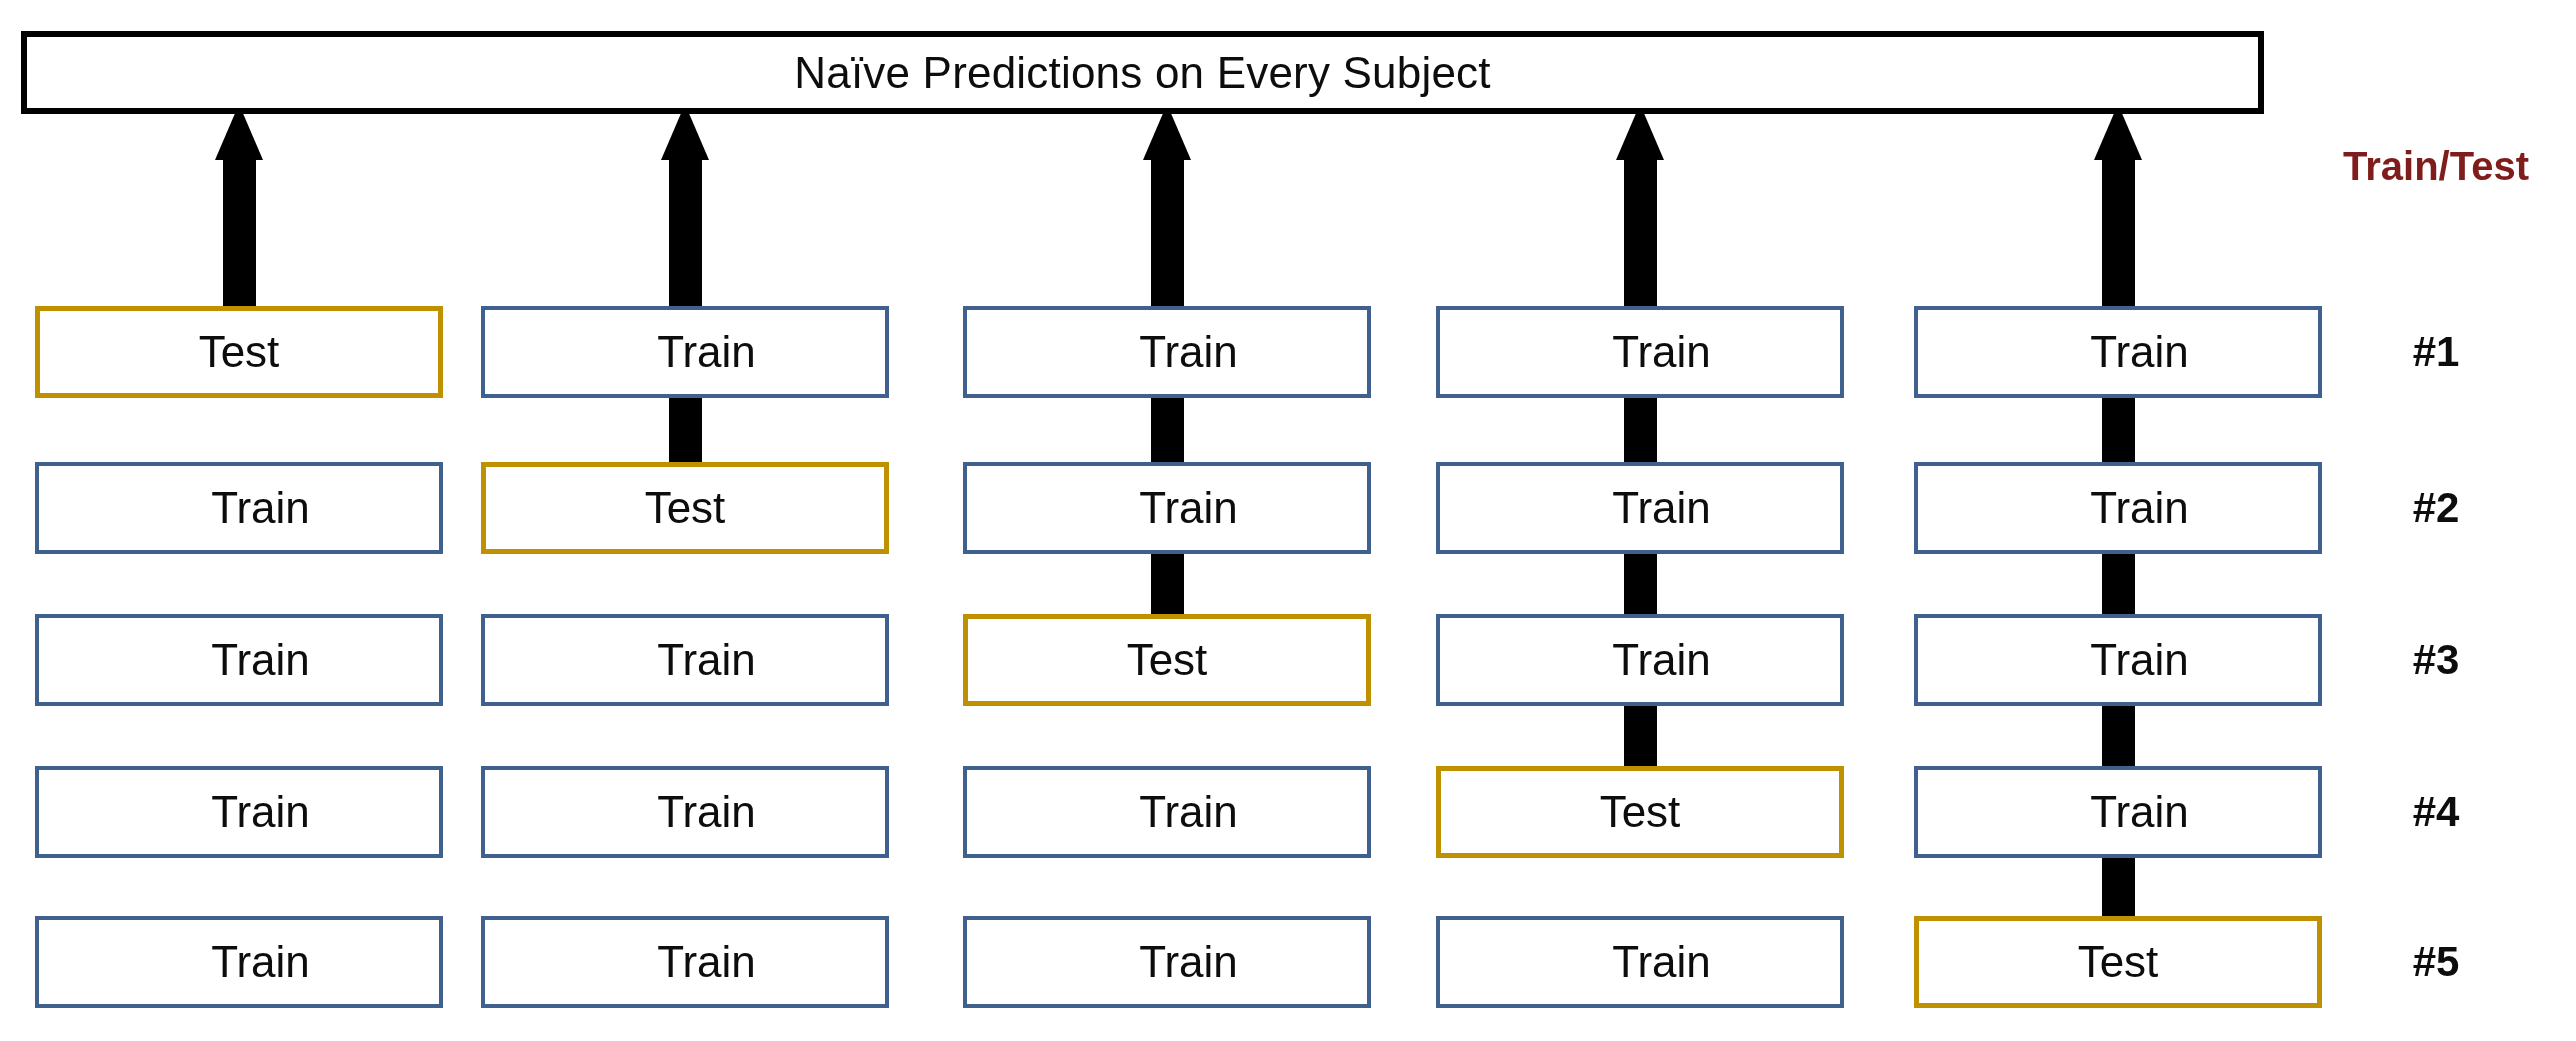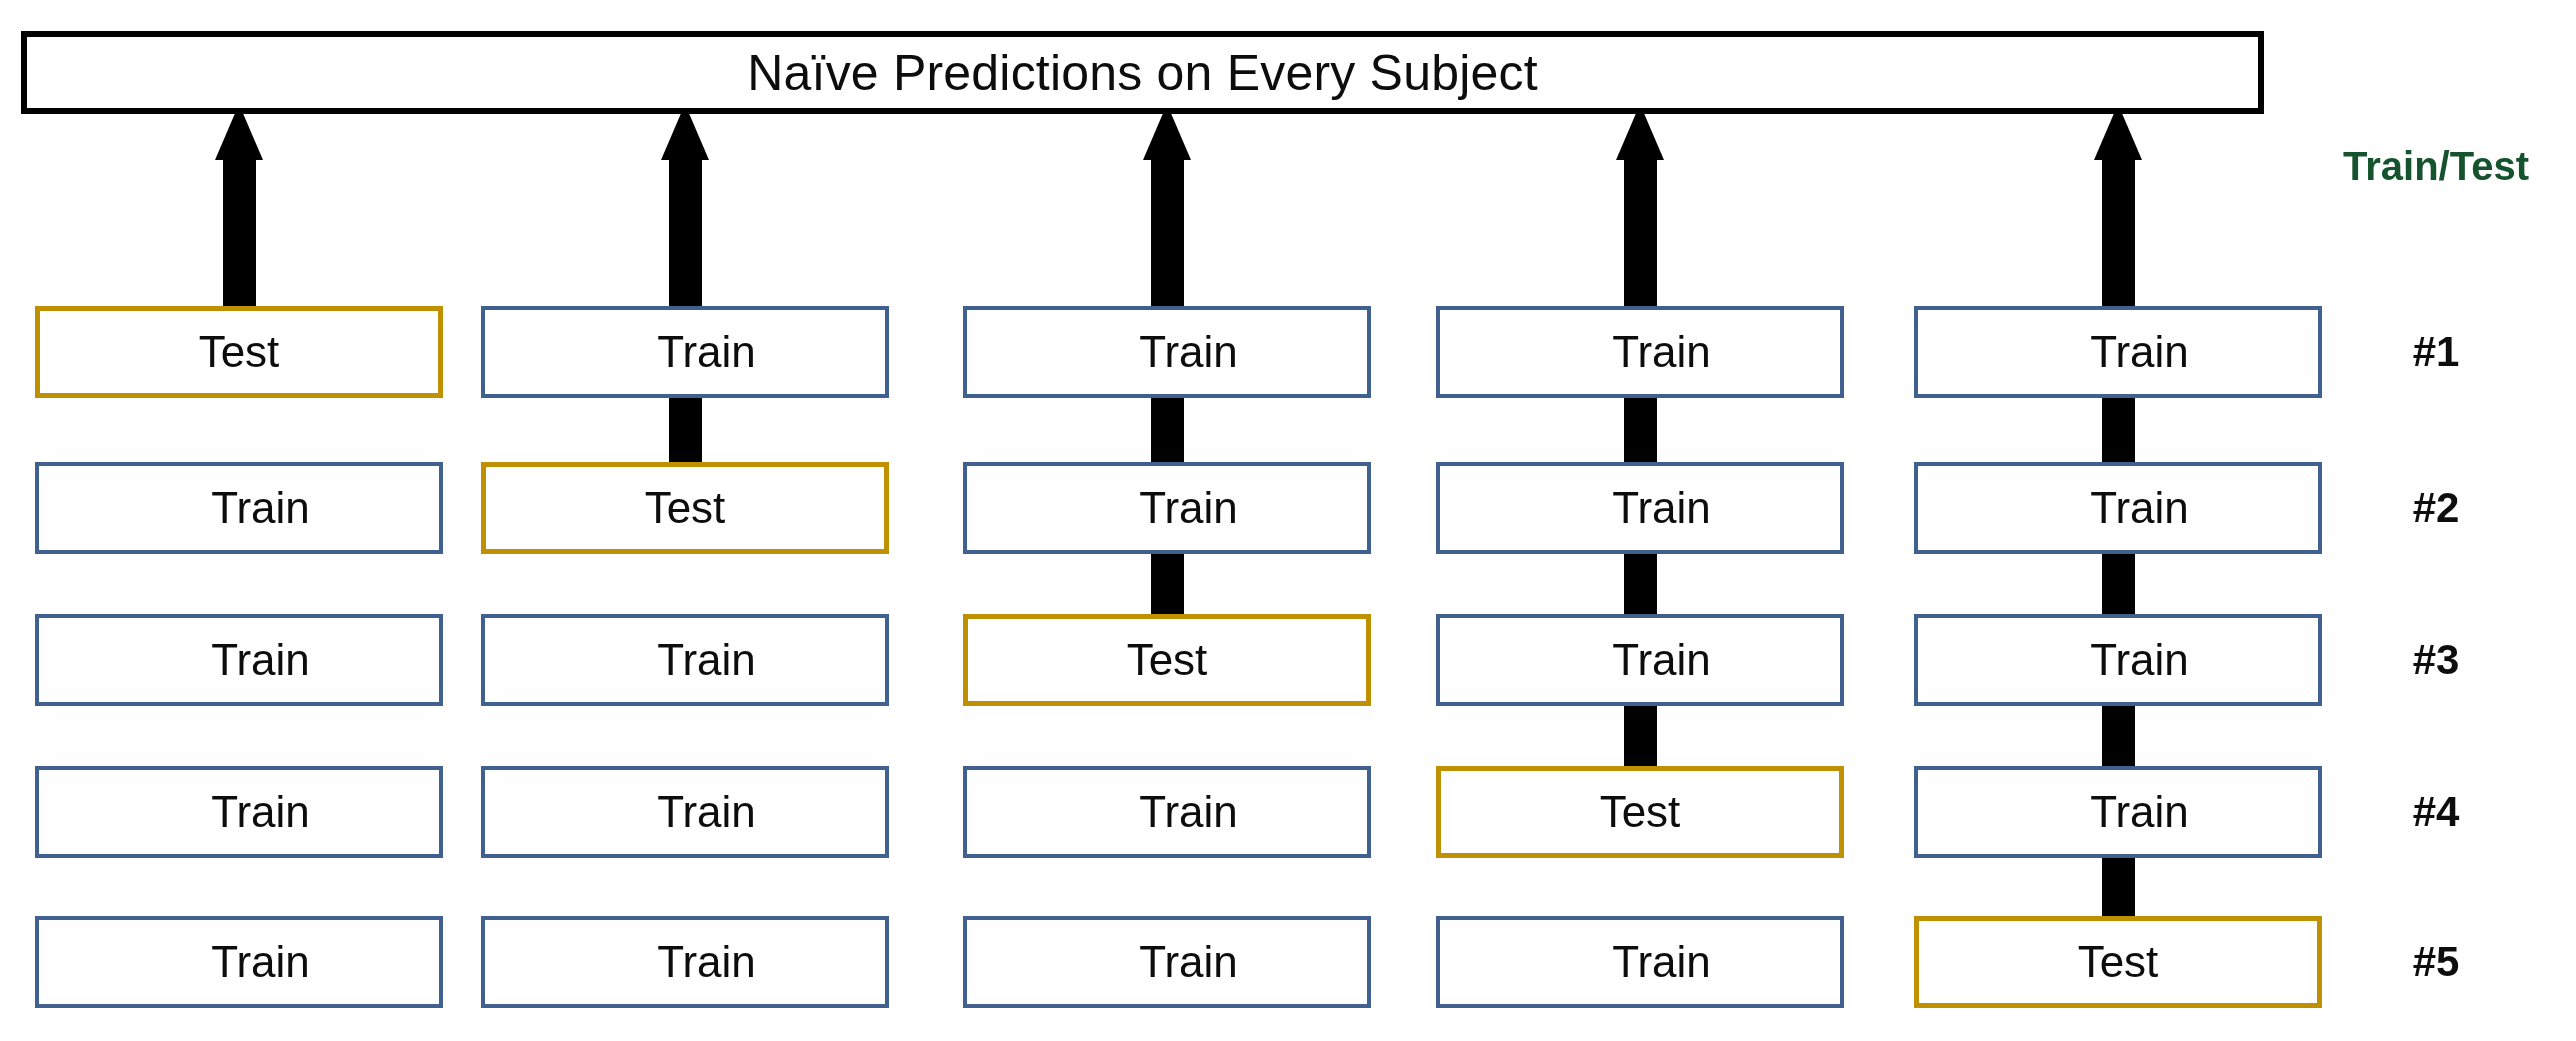--- a/index.html
+++ b/index.html
@@ -28,37 +28,37 @@
     height: 83px;
     box-sizing: border-box;
     border: 6.7px solid #000000;
     background: #ffffff;
     display: flex;
     align-items: center;
     justify-content: center;
     z-index: 40;
   }
   .header-title {
-    font-size: 50px;
+    font-size: 44px;
     color: #0d0d0d;
     letter-spacing: 0.2px;
     white-space: nowrap;
   }
 
   
   .splits-heading {
     position: absolute;
     left: 2310px;
     top: 144px;
     width: 252px;
     text-align: center;
     font-weight: bold;
     font-size: 40px;
     line-height: 1.14;
-    color: #14532d;
+    color: #7f1d1d;
     z-index: 40;
   }
   .splits-heading span { display: block; }
 
   
   .arrow-layer {
     position: absolute;
     inset: 0;
     z-index: 10;
   }

